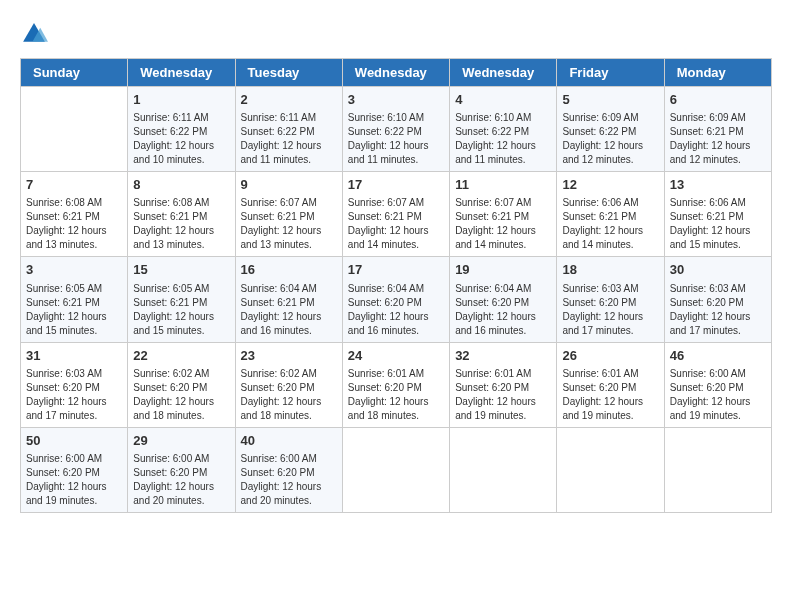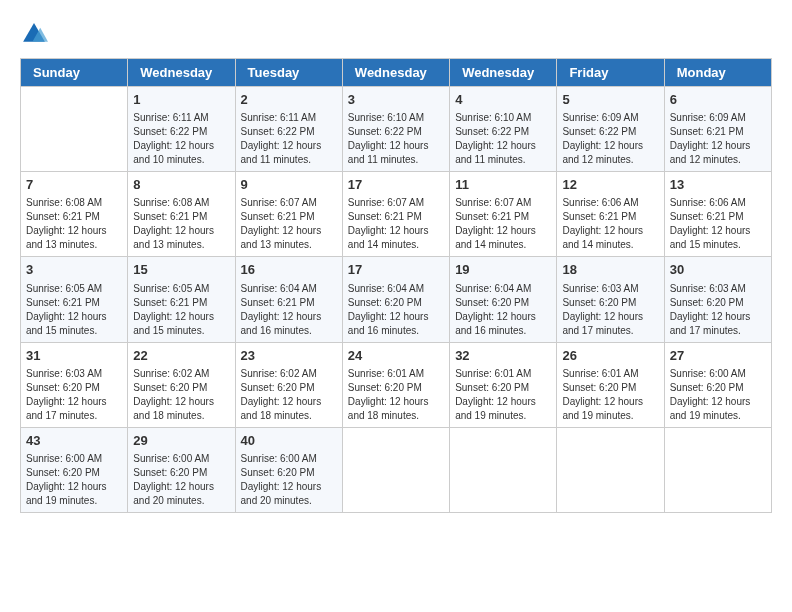--- a/index.html
+++ b/index.html
@@ -307,30 +307,30 @@
 and 19 minutes.</div>
         </td>
         <td>
           <span class="day-num">26</span>
           <div class="day-info" style="white-space: pre-line;">Sunrise: 6:01 AM
 Sunset: 6:20 PM
 Daylight: 12 hours
 and 19 minutes.</div>
         </td>
         <td>
-          <span class="day-num">27</span>
+          <span class="day-num">46</span>
           <div class="day-info" style="white-space: pre-line;">Sunrise: 6:00 AM
 Sunset: 6:20 PM
 Daylight: 12 hours
 and 19 minutes.</div>
         </td>
       </tr>
       <tr>
         <td>
-          <span class="day-num">43</span>
+          <span class="day-num">50</span>
           <div class="day-info" style="white-space: pre-line;">Sunrise: 6:00 AM
 Sunset: 6:20 PM
 Daylight: 12 hours
 and 19 minutes.</div>
         </td>
         <td>
           <span class="day-num">29</span>
           <div class="day-info" style="white-space: pre-line;">Sunrise: 6:00 AM
 Sunset: 6:20 PM
 Daylight: 12 hours

